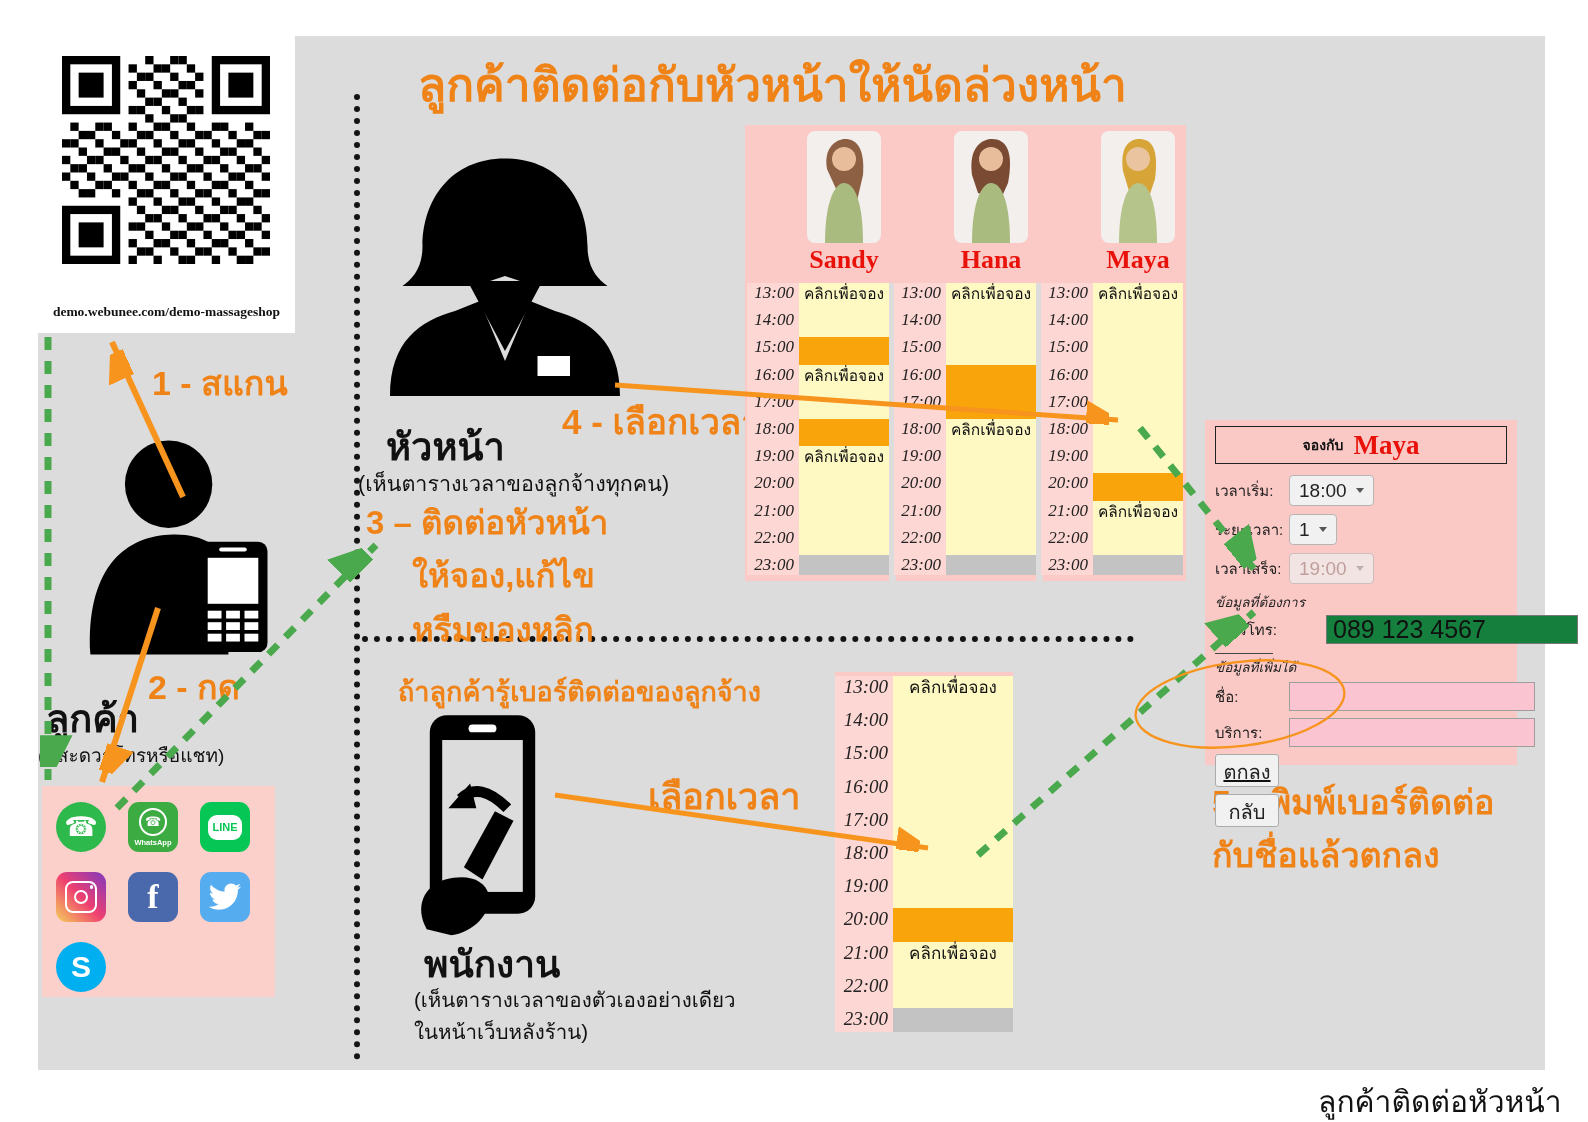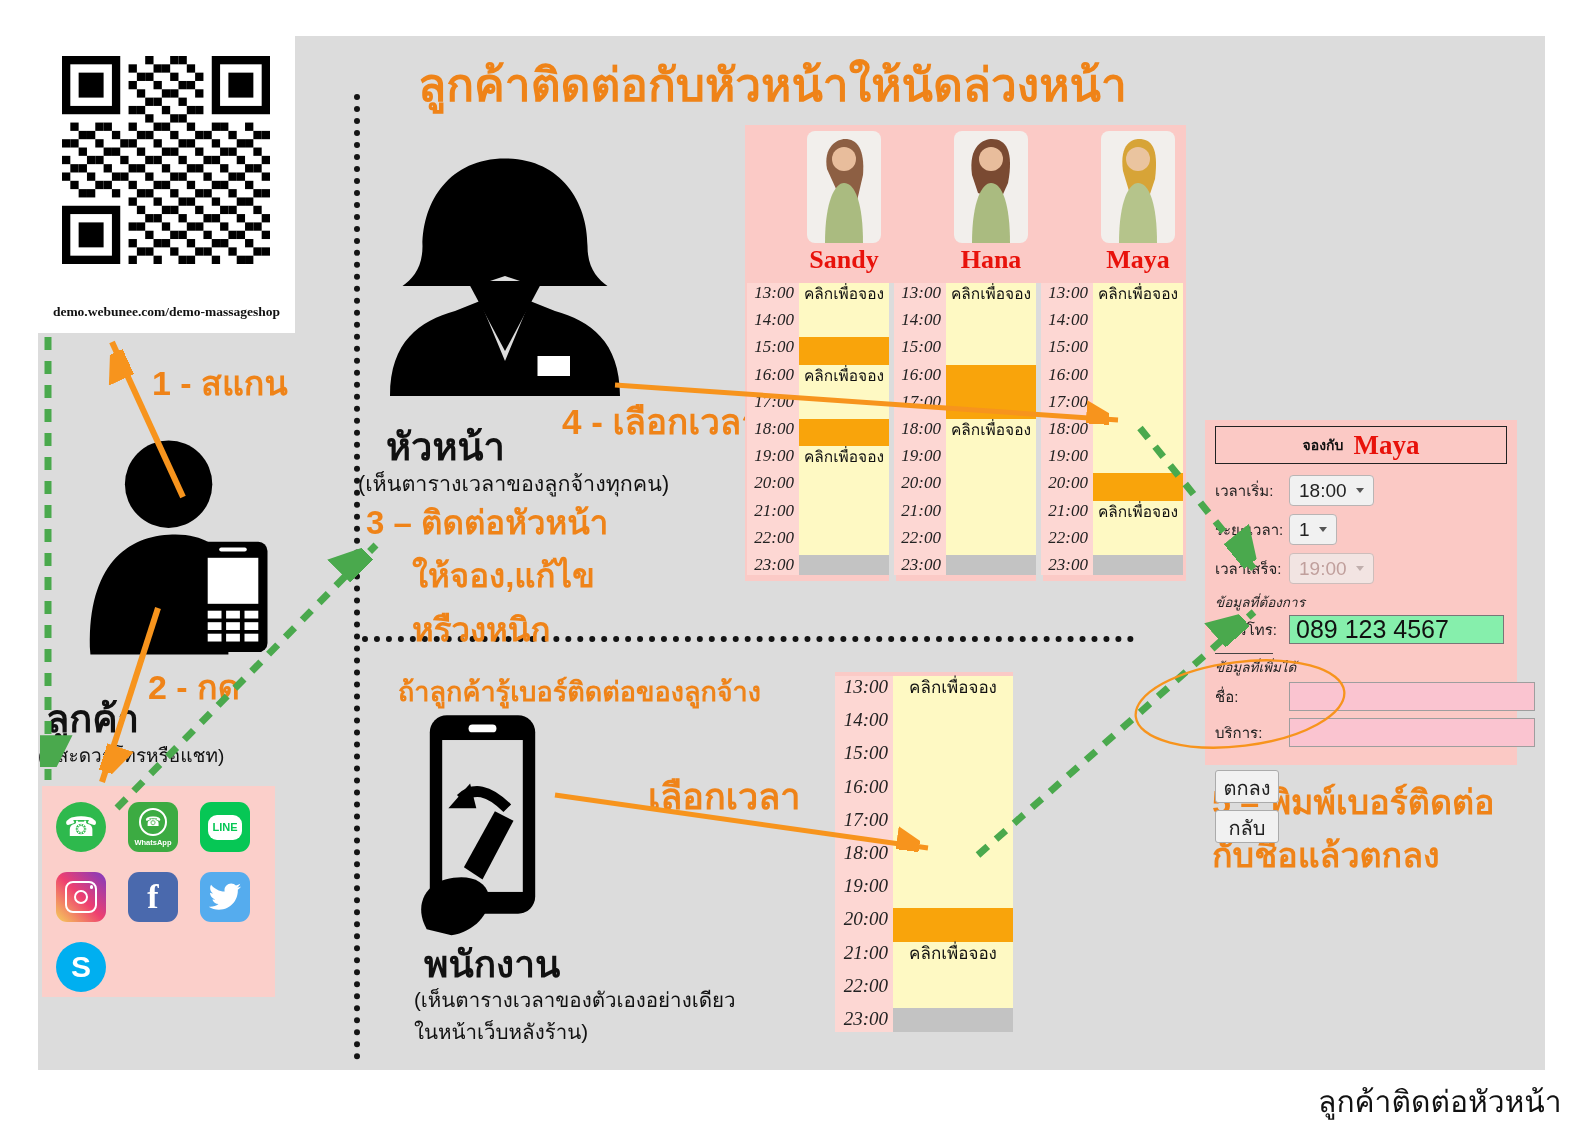--- a/index.html
+++ b/index.html
@@ -88,21 +88,21 @@
   .f-label{width:74px;font-size:15px;color:#222;flex:none;}
   .sel{background:#F1F1F1;border:1px solid #B9B4B4;border-radius:4px;height:29px;display:flex;
        align-items:center;padding:0 9px;font-size:19px;color:#222;}
   .sel::after{content:"";border-left:4.5px solid transparent;border-right:4.5px solid transparent;
               border-top:5.5px solid #555;margin-left:9px;}
   .sel.disabled{background:#F2E4E2;color:#C09F9C;border-color:#CDBDBB;}
   .sel.disabled::after{border-top-color:#C0AFAD;}
   .f-section{font-size:13.5px;font-style:italic;color:#222;flex:none;}
   .f-input{height:29px;border:1px solid #8a8a8a;box-sizing:border-box;padding:0 6px;
            font-family:"Liberation Sans",sans-serif;}
-  .f-input.cyan{background:#86efac;width:215px;font-size:25px;color:#111;border:1px solid #777;}
+  .f-input.cyan{background:#15803d;width:252px;font-size:25px;color:#111;border:1px solid #777;margin-left:37px;}
   .f-input.pink{background:#FAC4D0;width:252px;font-size:18px;border:1.5px solid #9E9E9E;}
   .f-hr{width:58px;border-top:1.2px solid #444;margin:9px 0 2px 0;flex:none;}
   .f-btn{width:64px;height:33px;background:#F1F1F1;border:1px solid #ABABAB;border-radius:3px;
          font-size:20px;color:#222;font-family:"Liberation Sans",sans-serif;}
   
   .overlay{left:0;top:0;pointer-events:none;}
 </style>
 </head>
 <body>
 
@@ -314,21 +314,21 @@
 
   <div class="abs div-v"></div>
   <div class="abs div-h"></div>
 
   <div class="abs olabel step1">1 - สแกน</div>
   <div class="abs olabel step2">2 - กด</div>
   <div class="abs olabel step4">4 - เลือกเวลา</div>
   <div class="abs olabel step3">
     <div>3 – ติดต่อหัวหน้า</div>
     <div class="ind">ให้จอง,แก้ไข</div>
-    <div class="ind">หรืวงหนิก</div>
+    <div class="ind">หรืมของหลิก</div>
   </div>
   <div class="abs olabel step5">
     <div>5 – พิมพ์เบอร์ติดต่อ</div>
     <div>กับชื่อแล้วตกลง</div>
   </div>
   <div class="abs olabel know-number">ถ้าลูกค้ารู้เบอร์ติดต่อของลูกจ้าง</div>
   <div class="abs olabel choose-time">เลือกเวลา</div>
 
   <svg class="abs" style="left:72px;top:428px;" width="230" height="232" viewBox="0 0 100 100">
     <circle cx="42" cy="24" r="19" fill="#000"></circle>
@@ -656,21 +656,21 @@
     <div class="f-hr"></div>
     <div class="f-section">ข้อมูลที่เพิ่มได้</div>
     <div class="f-row" style="margin-top:4px;">
       <span class="f-label">ชื่อ:</span>
       <input class="f-input pink" value="" style="">
     </div>
     <div class="f-row" style="margin-top:7px;">
       <span class="f-label">บริการ:</span>
       <input class="f-input pink" value="" style="">
     </div>
-    <div class="f-row" style="margin-top:23px;">
+    <div class="f-row" style="margin-top:7px;text-decoration:underline;">
       <button class="f-btn">ตกลง</button>
     </div>
     <div class="f-row" style="margin-top:7px;">
       <button class="f-btn">กลับ</button>
     </div>
   </div>
 
   <div class="abs footer-caption">ลูกค้าติดต่อหัวหน้า</div>
 
   <svg class="abs overlay" width="1588" height="1122" viewBox="0 0 1588 1122">

